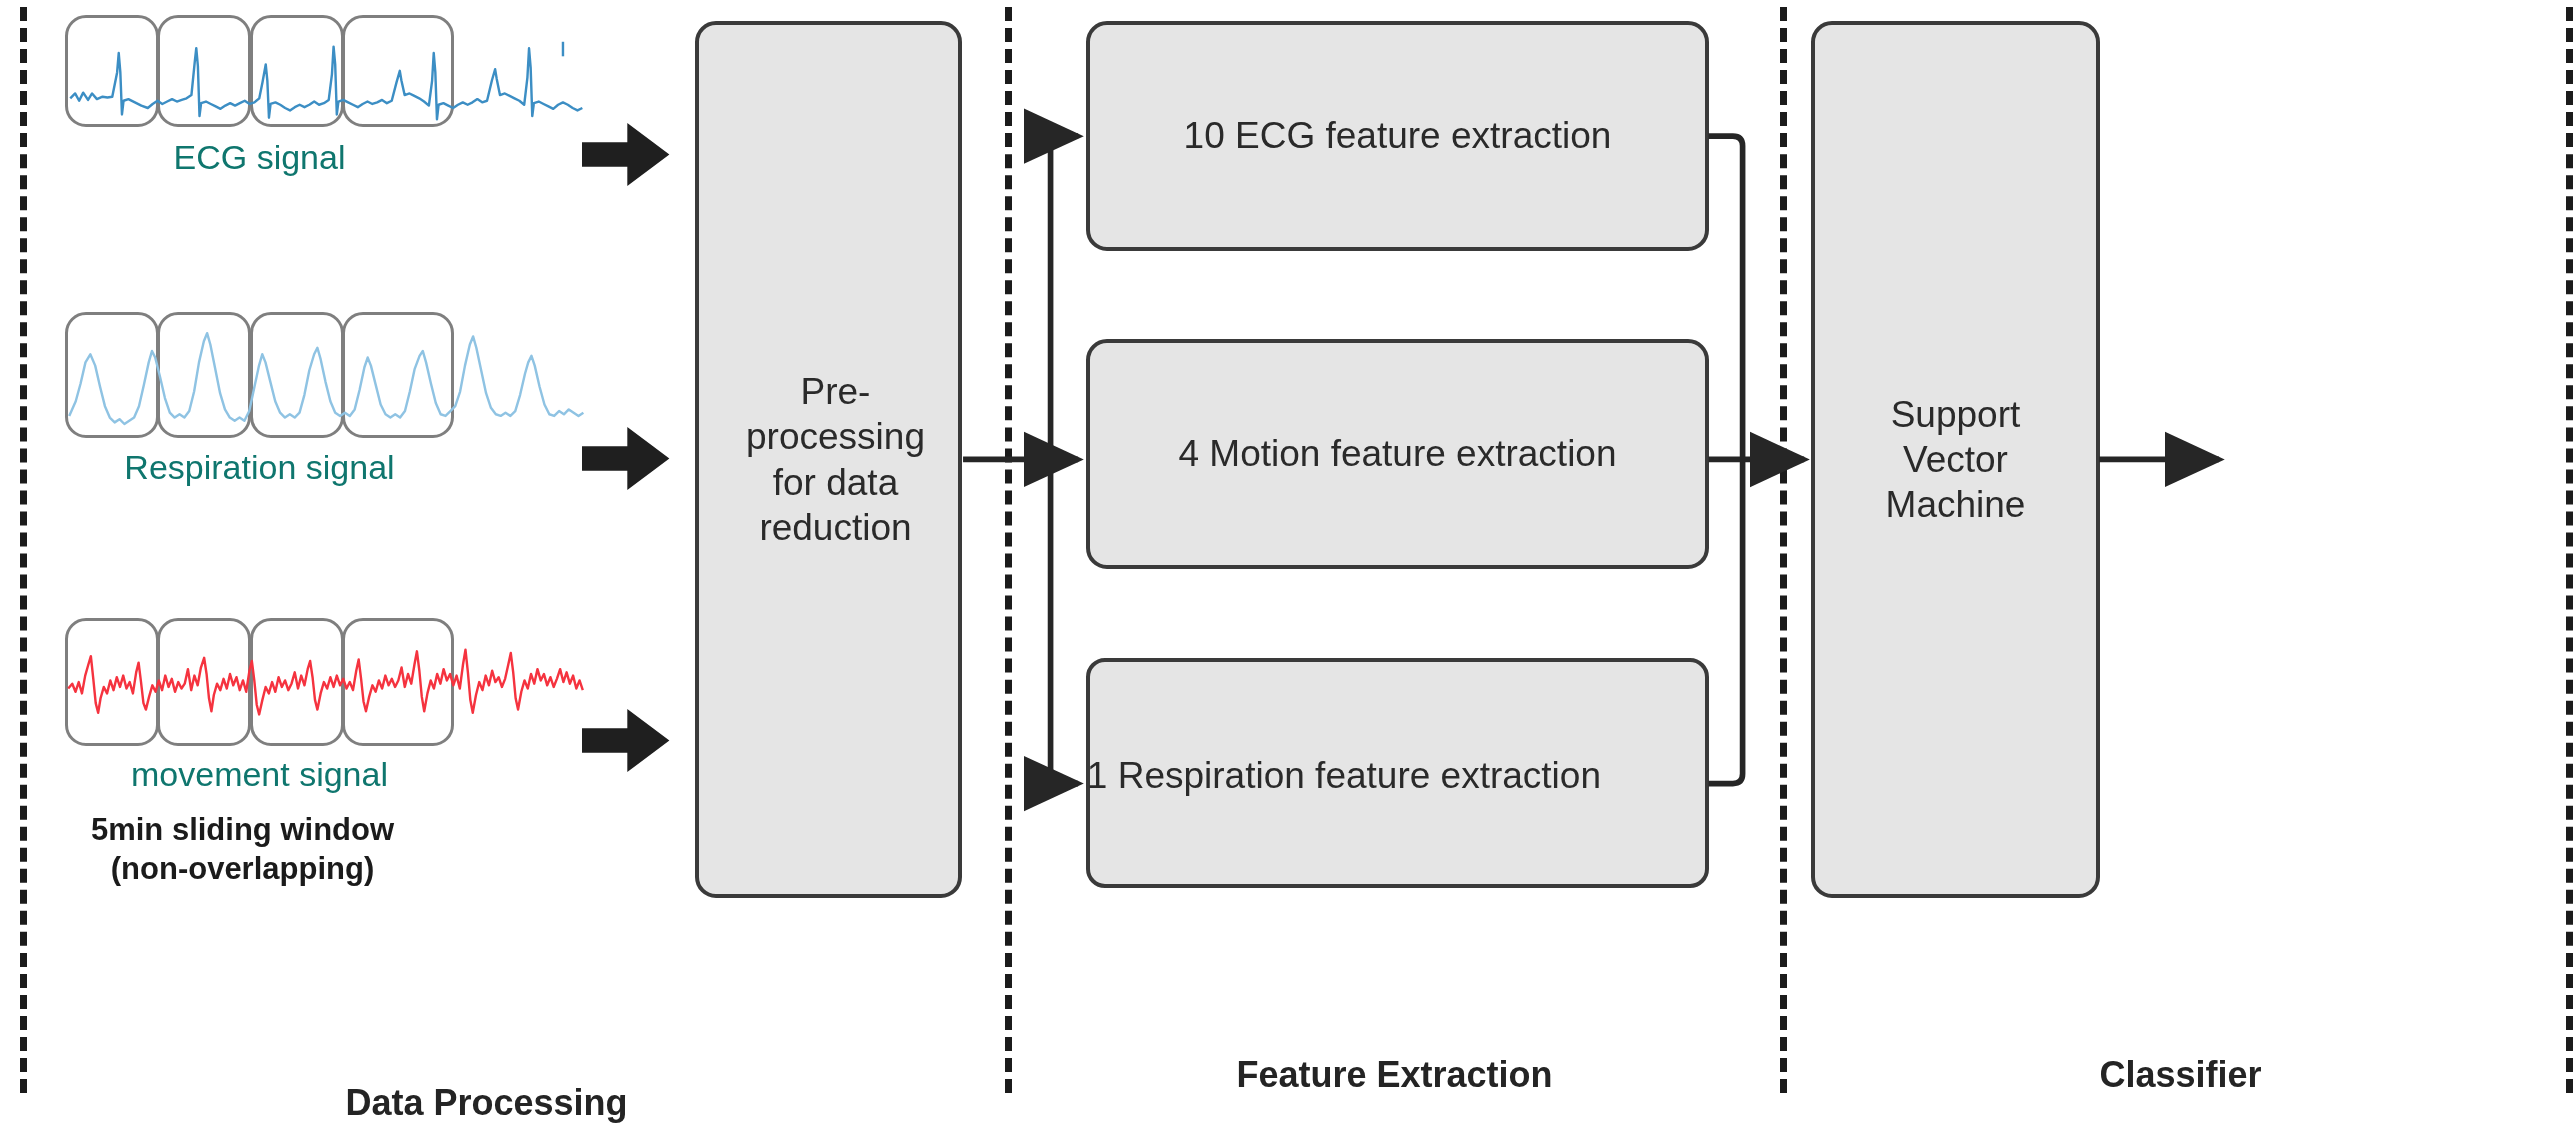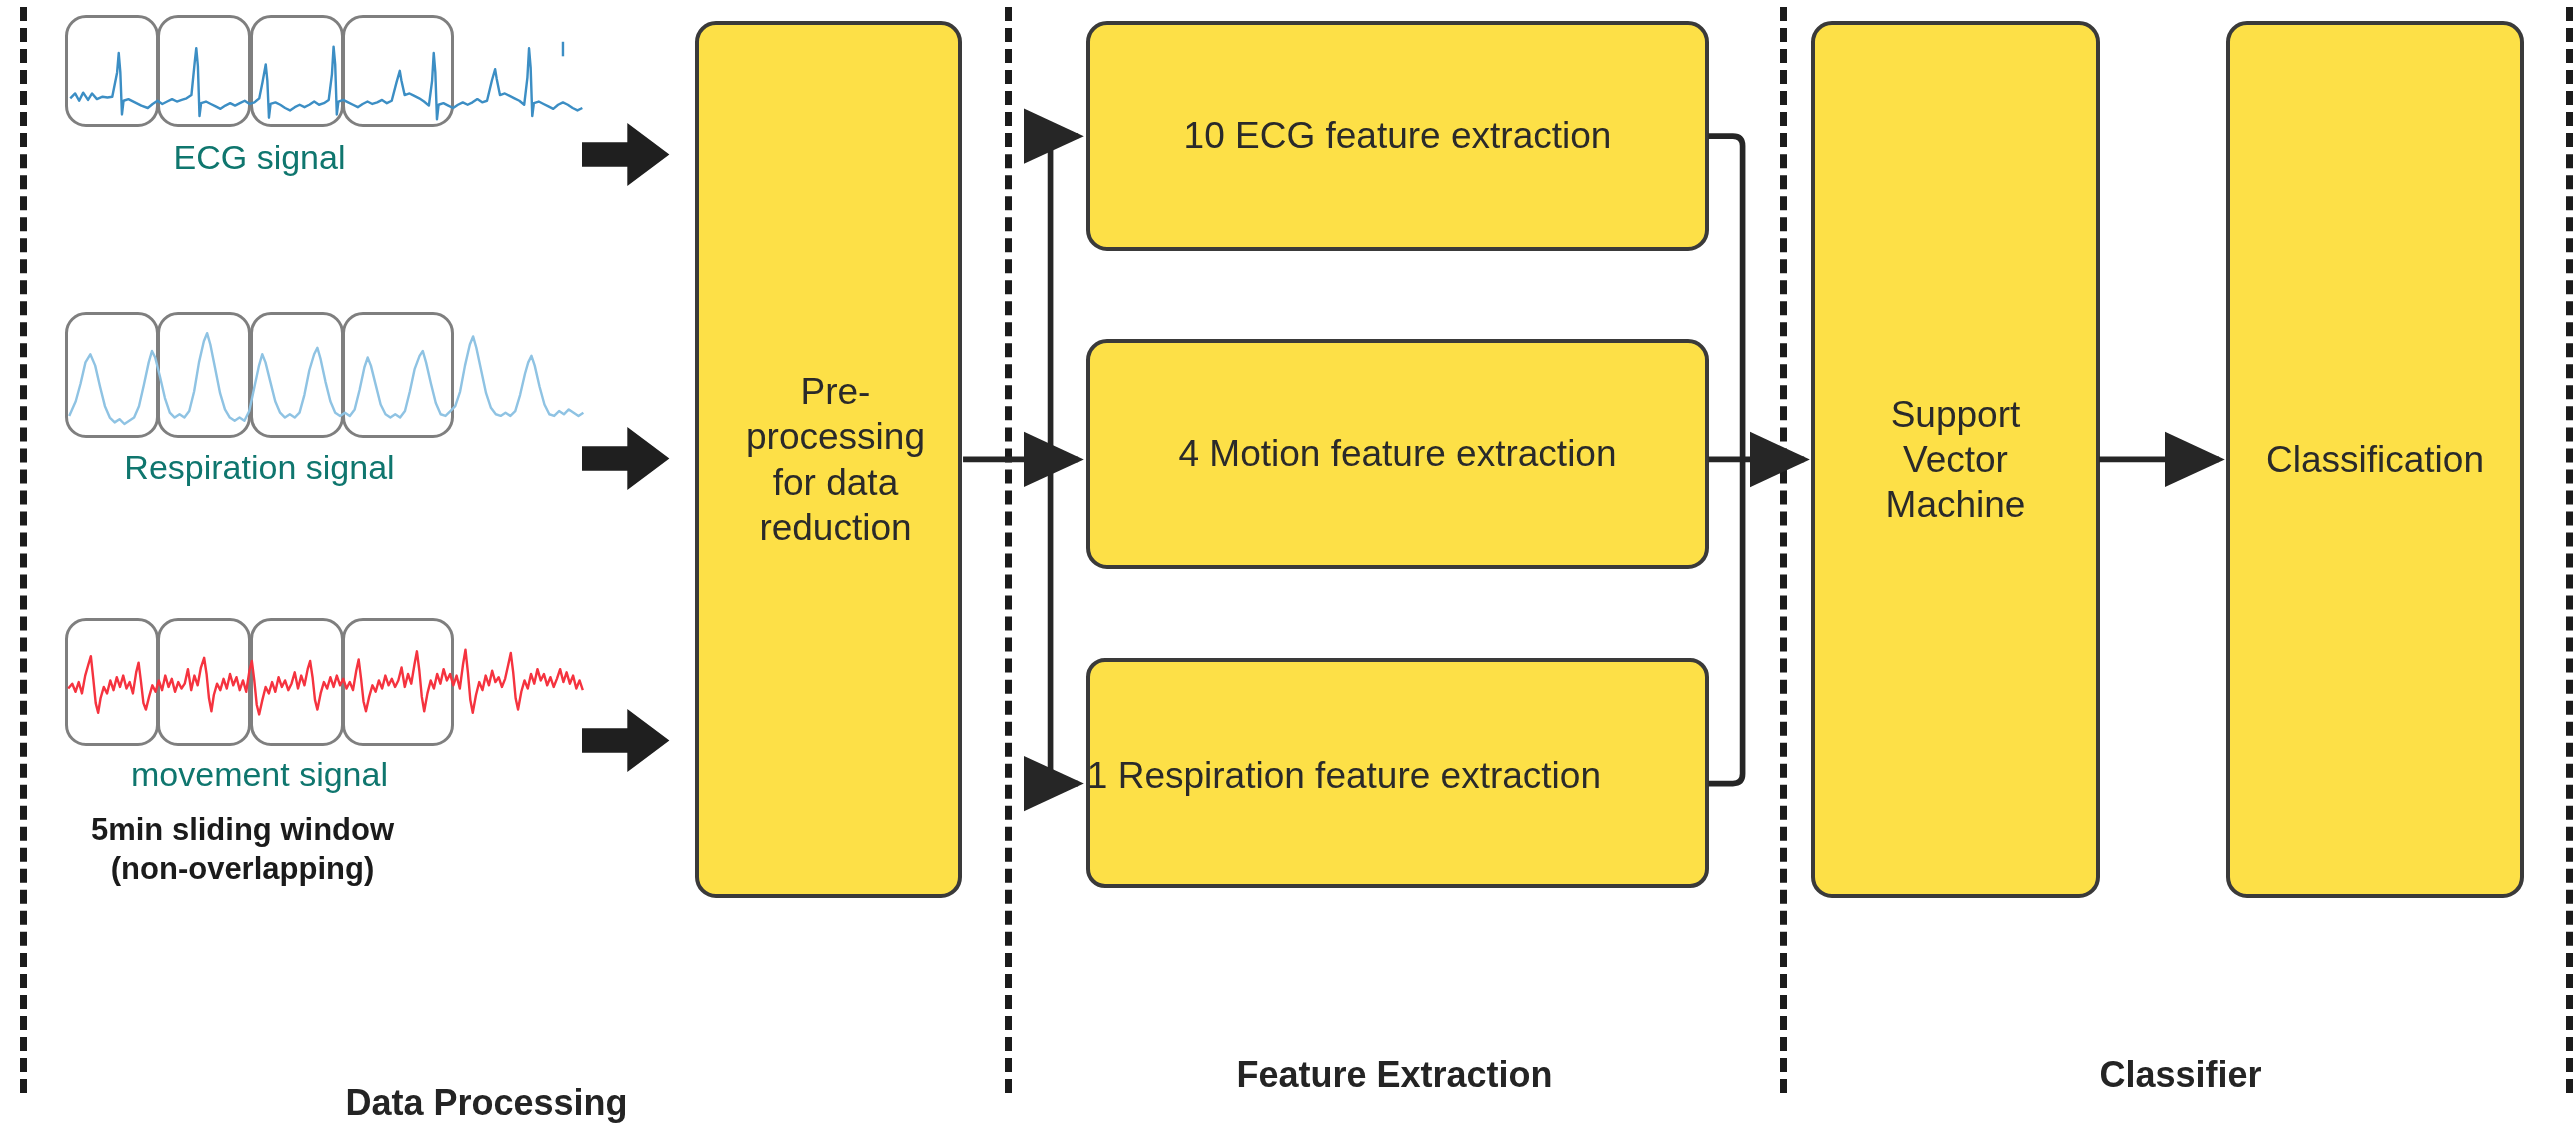--- a/index.html
+++ b/index.html
@@ -54,21 +54,21 @@
   .block-arrow {
     position: absolute;
   }
 
   
   .pbox {
     position: absolute;
     border: 4.9px solid #3a3a3a;
     border-radius: 21px;
     box-sizing: border-box;
-    background: #fde047;
+    background: #e5e5e5;
     display: flex;
     align-items: center;
     justify-content: center;
     text-align: center;
     color: #2a2a2a;
     font-size: 37px;
     line-height: 1.22;
   }
   .pbox.nowrap-overflow {
     justify-content: flex-start;
@@ -237,23 +237,20 @@
   <div class="pbox nowrap-overflow" style="left:1086px; top:658px; width:623px; height:230px;border-radius:19px;">
     <span style="position:absolute; left:-3.2px; top:91px;">1 Respiration feature extraction</span>
   </div>
 
   <div class="pbox" style="left:1811px; top:21px; width:289px; height:877px;">
     <span style="white-space:pre-line;">Support
 Vector
 Machine</span>
   </div>
 
-  <div class="pbox" style="left:2226px; top:21px; width:298px; height:877px;">
-    <span>Classification</span>
-  </div>
 
   <svg id="connectors" viewBox="0 0 3178 1413">
     <defs>
       <marker id="ar" markerWidth="11" markerHeight="11" refX="9.6" refY="5.5" orient="auto" markerUnits="strokeWidth">
         <path d="M0,0.6 L10.6,5.5 L0,10.4 Z" fill="#262626"></path>
       </marker>
     </defs>
 
     <g>
       <path d="M1188,567 L1296,567" stroke="#262626" stroke-width="7" fill="none"></path>

